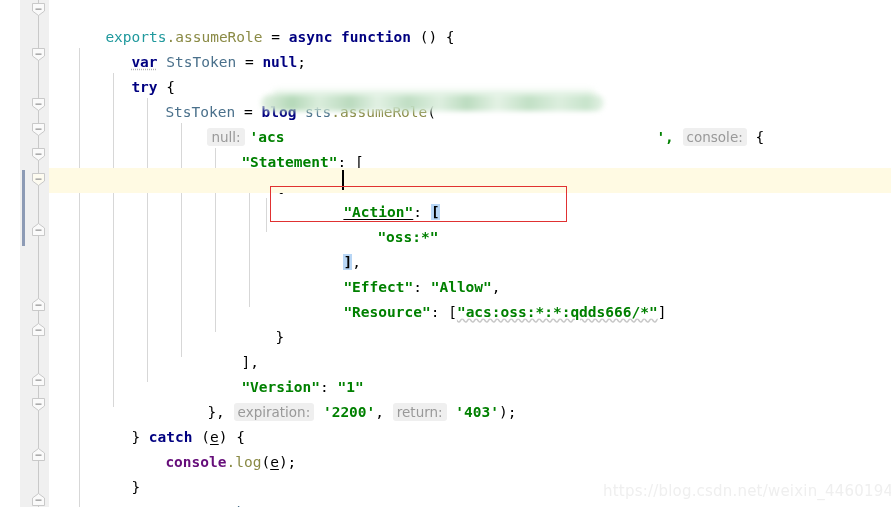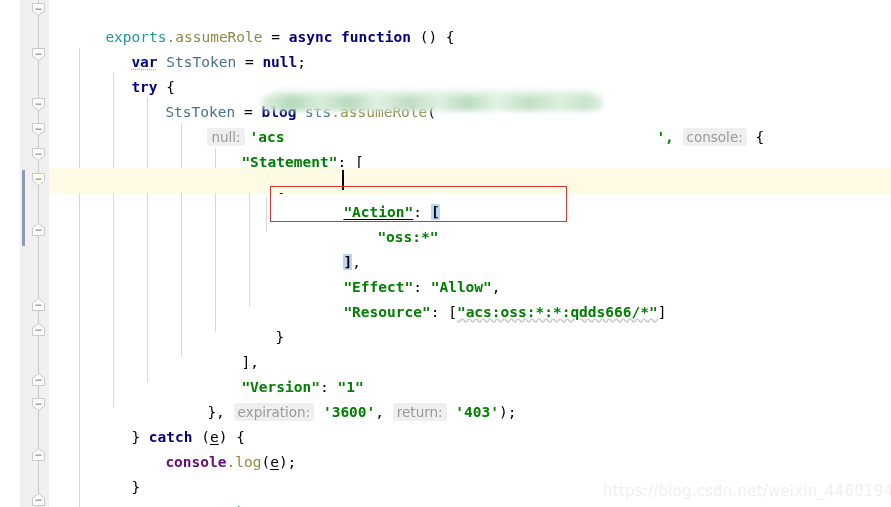--- a/index.html
+++ b/index.html
@@ -267,21 +267,21 @@
 
     <div class="line" style="top:325px; left:140px;">
       <span class="t-plain">]</span><span class="t-plain">,</span>
     </div>
 
     <div class="line" style="top:350px; left:140px;">
       <span class="t-str">"Version"</span><span class="t-plain">: </span><span class="t-str">"1"</span>
     </div>
 
     <div class="line" style="top:375px; left:106px;">
-      <span class="t-plain">}, </span><span class="hint">expiration:</span><span class="t-str"> '3600'</span><span class="t-plain">, </span><span class="hint">return:</span><span class="t-str"> '403'</span><span class="t-plain">);</span>
+      <span class="t-plain">}, </span><span class="hint">expiration:</span><span class="t-str"> '2200'</span><span class="t-plain">, </span><span class="hint">return:</span><span class="t-str"> '403'</span><span class="t-plain">);</span>
     </div>
 
     <div class="line" style="top:400px; left:30px;">
       <span class="t-plain">} </span><span class="t-kw">catch</span><span class="t-plain"> (</span><span class="t-plain u-solid">e</span><span class="t-plain">) {</span>
     </div>
 
     <div class="line" style="top:425px; left:64px;">
       <span class="t-obj">console</span><span class="t-fn">.log</span><span class="t-plain">(</span><span class="t-plain u-solid">e</span><span class="t-plain">);</span>
     </div>
 

